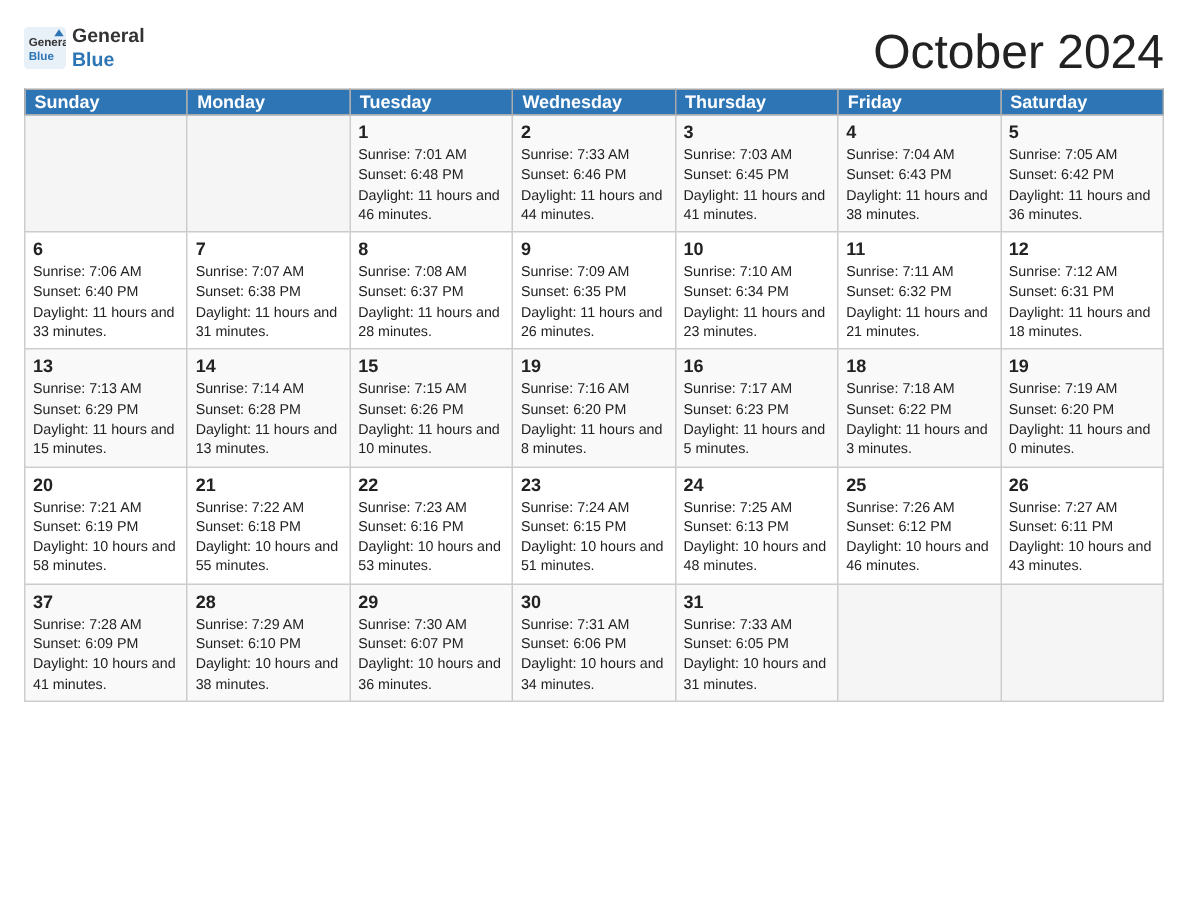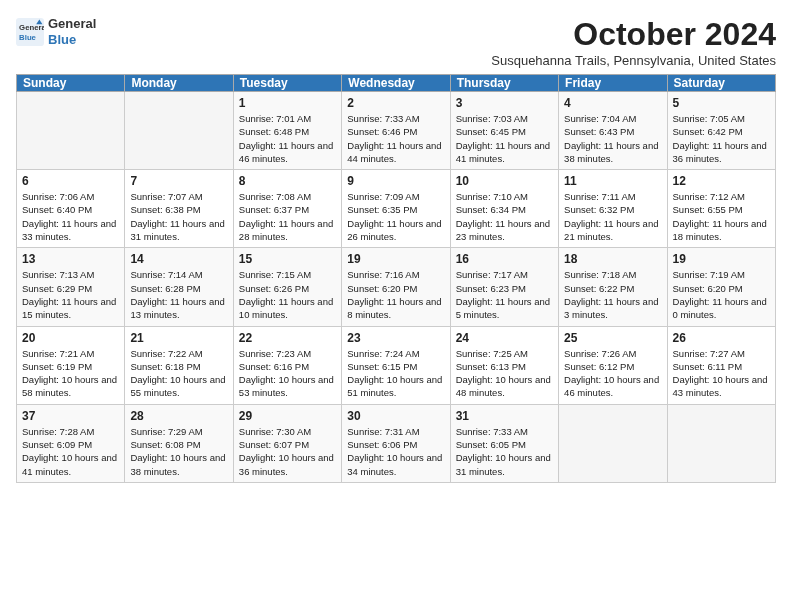--- a/index.html
+++ b/index.html
@@ -29,21 +29,21 @@
     }
     .logo-icon {
       width: 28px;
       height: 28px;
     }
     .title-block {
       text-align: right;
     }
     .month-title {
       font-size: 32px;
-      font-weight: bold;
+      font-weight: normal;
       color: #222;
     }
     .subtitle {
       font-size: 13px;
       color: #333;
     }
     .calendar {
       width: 100%;
       border-collapse: collapse;
       margin-top: 6px;
@@ -99,21 +99,20 @@
     </svg>
     <div>
       <div class="logo-text">
         <div>General</div>
         <div style="color:#2e75b6;">Blue</div>
       </div>
     </div>
   </div>
   <div class="title-block">
     <div class="month-title">October 2024</div>
-    <div class="subtitle">Susquehanna Trails, Pennsylvania, United States</div>
   </div>
 </div>
 
 <table class="calendar">
   <thead>
     <tr>
     <th>Sunday</th>
         <th>Monday</th>
         <th>Tuesday</th>
         <th>Wednesday</th>
@@ -190,21 +189,21 @@
         </td>
         <td>
           <span class="day-number">11</span>
           <div class="day-info">Sunrise: 7:11 AM
 Sunset: 6:32 PM
 Daylight: 11 hours and 21 minutes.</div>
         </td>
         <td>
           <span class="day-number">12</span>
           <div class="day-info">Sunrise: 7:12 AM
-Sunset: 6:55 PM
+Sunset: 6:31 PM
 Daylight: 11 hours and 18 minutes.</div>
         </td>
       </tr>
       <tr>
         <td>
           <span class="day-number">13</span>
           <div class="day-info">Sunrise: 7:13 AM
 Sunset: 6:29 PM
 Daylight: 11 hours and 15 minutes.</div>
         </td>
@@ -292,21 +291,21 @@
       <tr>
         <td>
           <span class="day-number">37</span>
           <div class="day-info">Sunrise: 7:28 AM
 Sunset: 6:09 PM
 Daylight: 10 hours and 41 minutes.</div>
         </td>
         <td>
           <span class="day-number">28</span>
           <div class="day-info">Sunrise: 7:29 AM
-Sunset: 6:08 PM
+Sunset: 6:10 PM
 Daylight: 10 hours and 38 minutes.</div>
         </td>
         <td>
           <span class="day-number">29</span>
           <div class="day-info">Sunrise: 7:30 AM
 Sunset: 6:07 PM
 Daylight: 10 hours and 36 minutes.</div>
         </td>
         <td>
           <span class="day-number">30</span>

